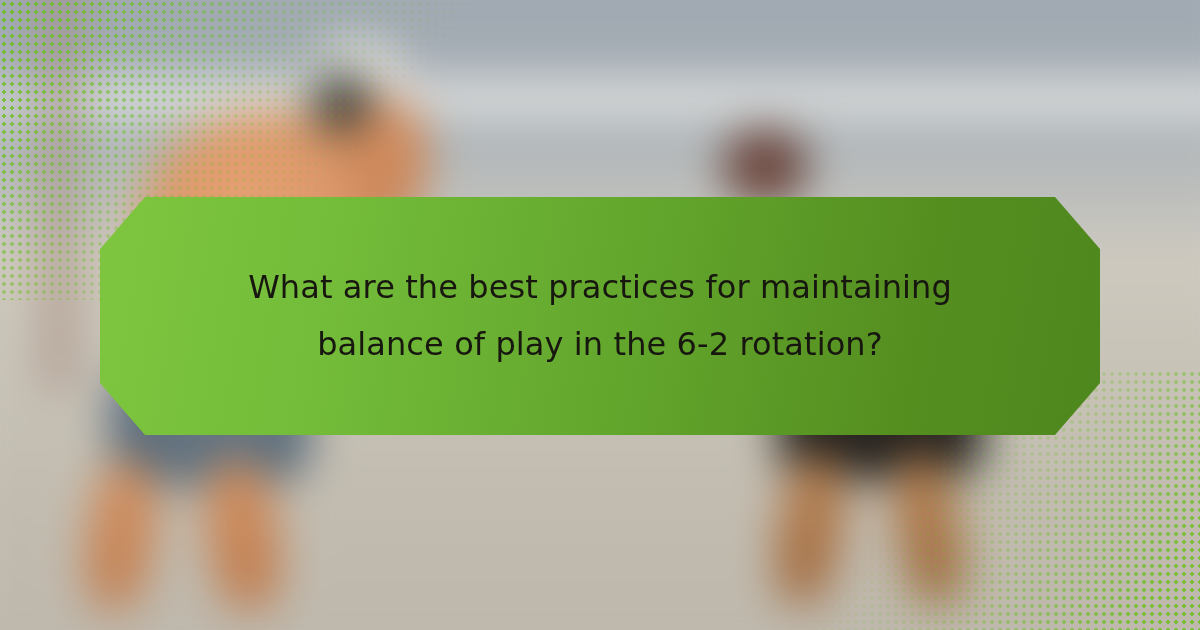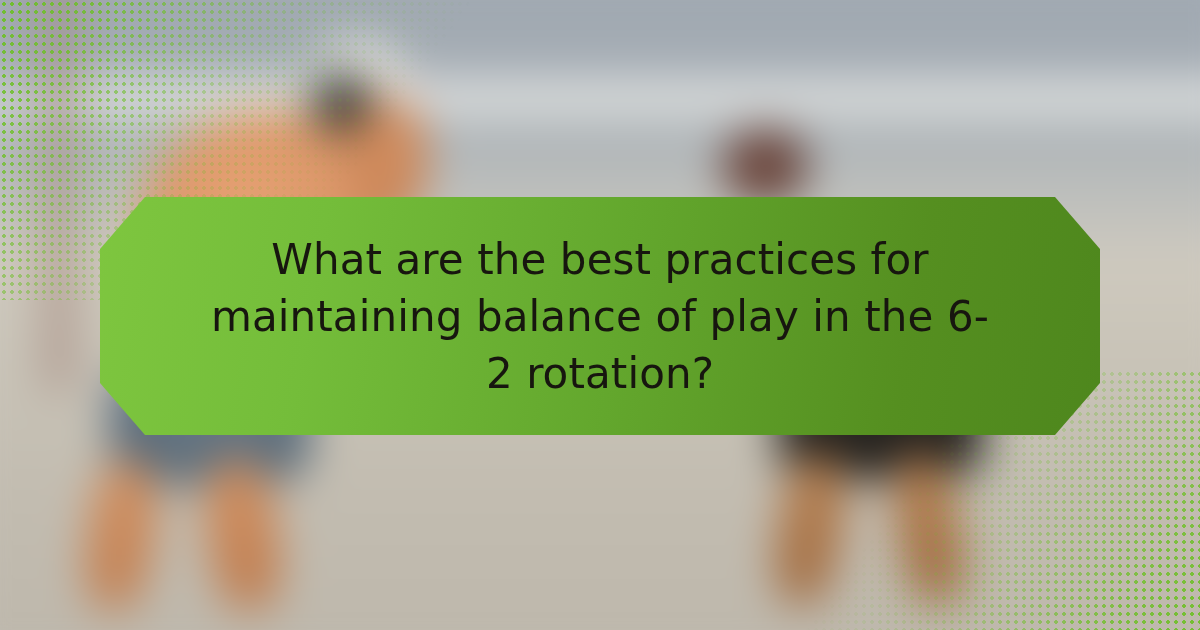--- a/index.html
+++ b/index.html
@@ -215,21 +215,21 @@
     display: flex;
     align-items: center;
     justify-content: center;
   }
   #question-text {
     margin: 0;
     padding: 0 86px;
     text-align: center;
     color: #17160f;
     font-family: "DejaVu Sans", sans-serif;
-    font-size: 42px;
+    font-size: 32px;
     font-weight: 400;
     line-height: 57px;
     letter-spacing: .1px;
     max-width: 780px;
   }
 </style>
 </head>
 <body>
 
 <div id="stage">

